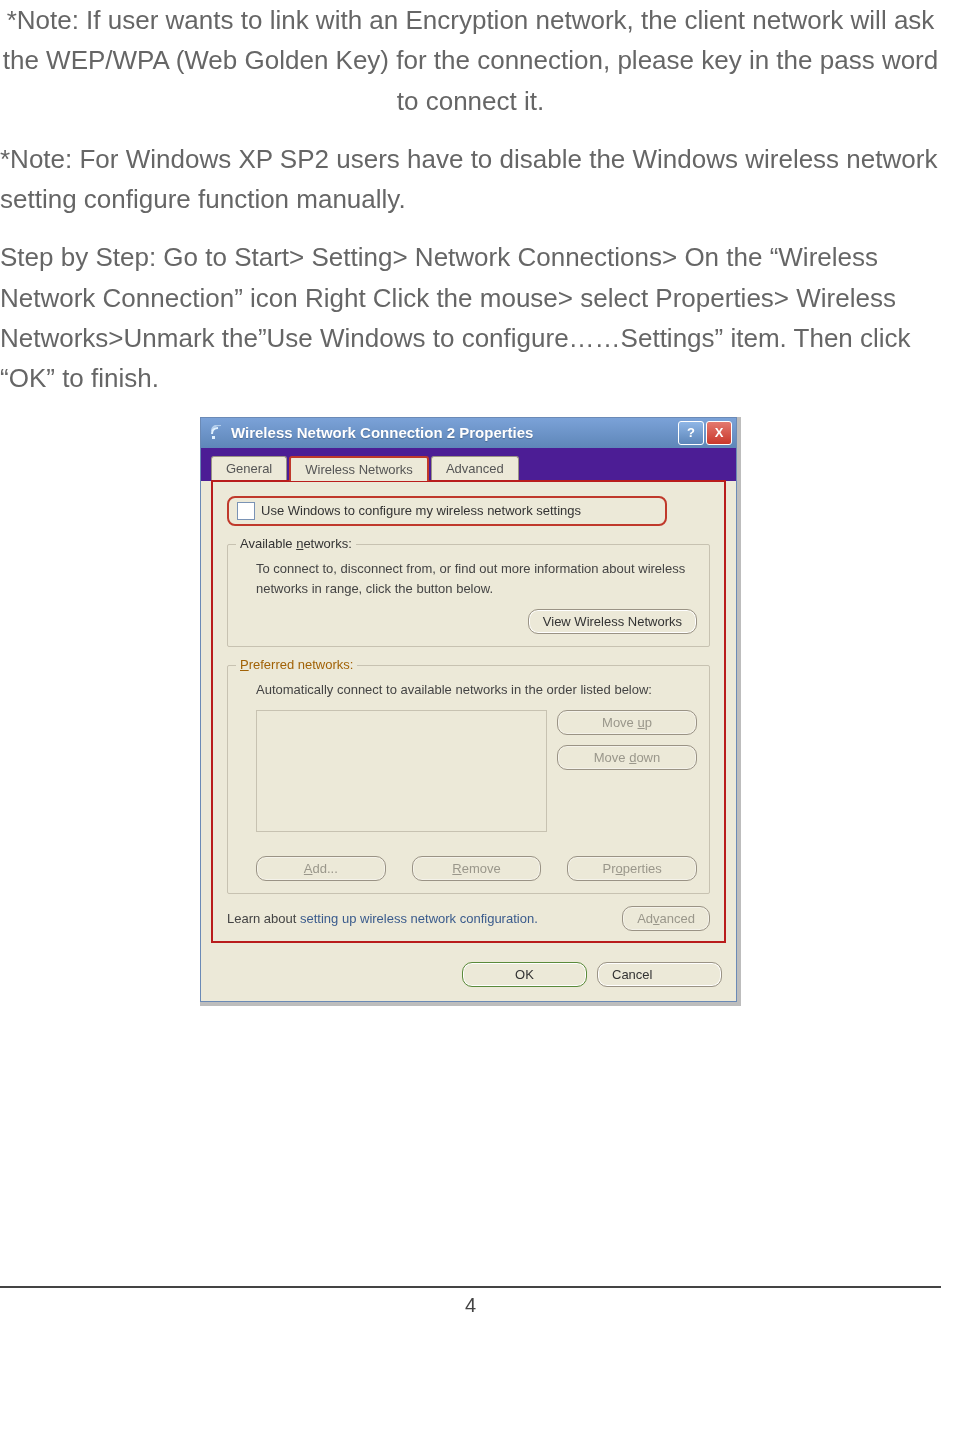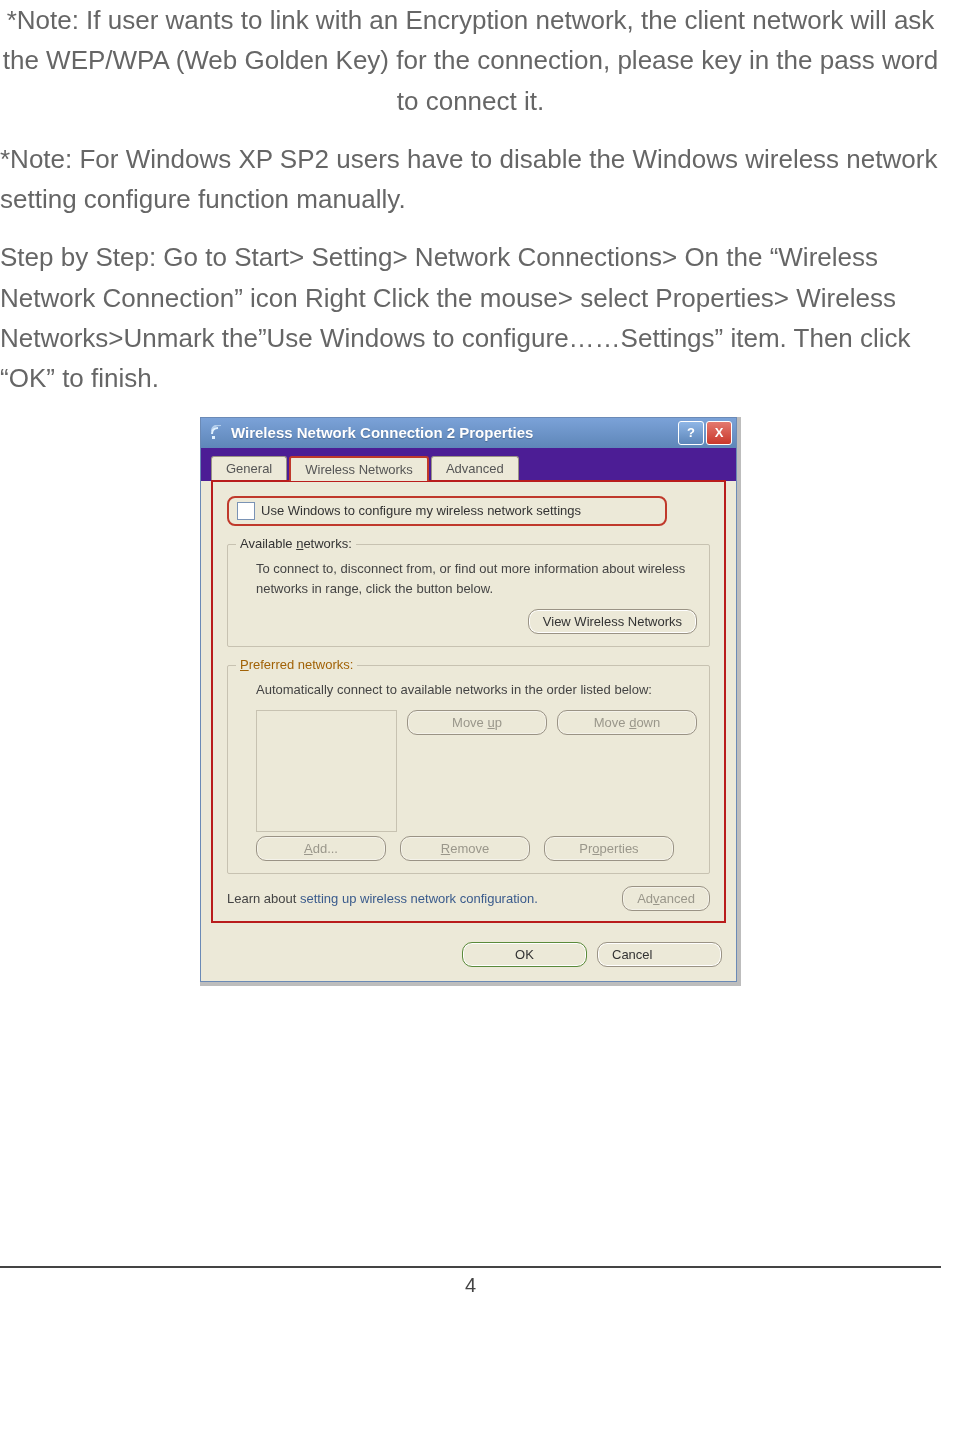--- a/index.html
+++ b/index.html
@@ -26,23 +26,23 @@
   .chk-label{font-size:13px}
   .group{border:1px solid #c7c2b1;border-radius:2px;margin-top:18px;padding:10px 12px 12px 28px;position:relative}
   .group-title{position:absolute;top:-9px;left:8px;background:#ece9d8;padding:0 4px;font-size:13px}
   .disabled{color:#a16207}
   .group p.inner{font-size:13px;margin:4px 0 10px 0;color:#444}
   .btn{border:1px solid #9a9385;background:#ece9d8;padding:4px 14px;font-size:13px;border-radius:10px;color:#333;white-space:nowrap;box-shadow:inset 0 0 0 1px #fff}
   .btn.disabled{color:#9a978b;box-shadow:inset 0 0 0 1px #f4f2ea}
   .btn-row-right{display:flex;justify-content:flex-end;gap:6px}
   .list-area{display:flex;gap:10px;align-items:flex-start;margin-top:8px}
   .listbox{flex:1;height:120px;border:1px solid #c7c2b1;background:#ece9d8}
-  .side-btns{display:flex;flex-direction:row;gap:10px}
+  .side-btns{display:flex;flex-direction:column;gap:10px}
   .side-btns .btn{width:110px;text-align:center}
-  .row-buttons{display:flex;gap:14px;margin-top:4px}
+  .row-buttons{display:flex;gap:26px;margin-top:24px}
   .row-buttons .btn{width:100px;text-align:center}
   .learn-row{display:flex;align-items:center;justify-content:space-between;margin-top:12px}
   .learn-text{font-size:13px;color:#444}
   .link{color:#3a5b8c;}
   .dlg-footer{display:flex;justify-content:flex-end;gap:10px;padding:10px 14px 14px 0}
   .btn.ok{border:1px solid #5a8a3a;width:95px;text-align:center}
   .btn.cancel{width:95px;text-align:left}
   .page-footer{margin-top:280px;border-top:2px solid #444;text-align:center;font-size:20px;color:#444;padding-top:6px}
 </style>
 </head>

